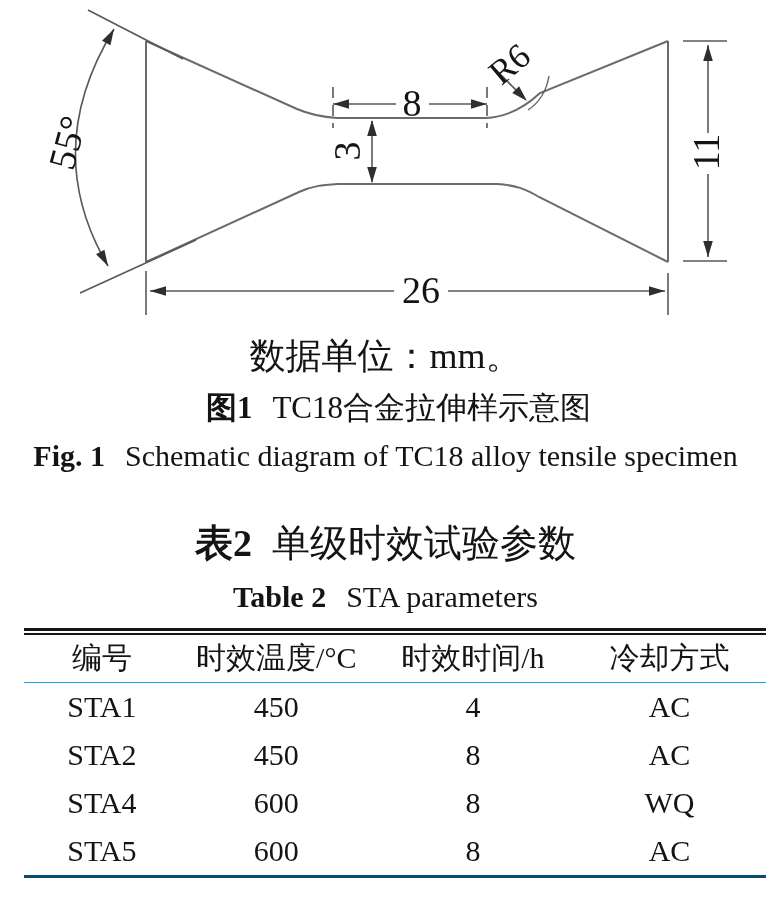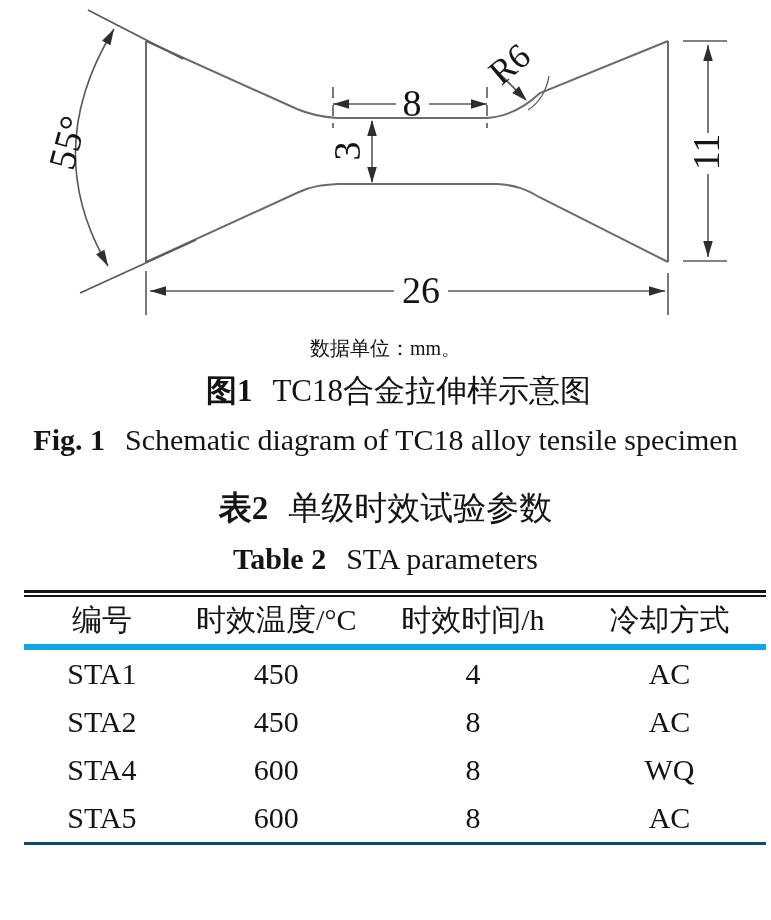--- a/index.html
+++ b/index.html
@@ -16,24 +16,24 @@
   .diagram-wrap { width: 771px; height: 330px; position: relative; }
   svg { display: block; }
   svg text {
     font-family: "Liberation Serif", "DejaVu Serif", serif;
     fill: #141414;
   }
   .dim-num { font-size: 38px; }
   .dim-r { font-size: 35px; }
 
   .caption-line { text-align: center; line-height: 1.05; white-space: nowrap; }
-  .unit-note   { margin-top: 8px;  font-size: 20px; }
+  .unit-note   { margin-top: 8px;  font-size: 36px; }
   .fig-cap-zh  { margin-top: 16px; font-size: 31px; padding-left: 26px; }
   .fig-cap-en  { margin-top: 16px; font-size: 30px; }
-  .tbl-cap-zh  { margin-top: 36px; font-size: 33px; }
+  .tbl-cap-zh  { margin-top: 52px; font-size: 38px; }
   .tbl-cap-en  { margin-top: 17px; font-size: 30px; }
   .cap-label { font-weight: bold; margin-right: 20px; }
 
   .table-wrap { width: 742px; margin: 16px 0 0 24px; }
   .rule-thick { height: 3px; background: #161616; }
   .rule-gap   { height: 2px; background: transparent; }
   .rule-thin  { height: 2px; background: #161616; }
   table.params {
     width: 100%;
     border-collapse: collapse;
@@ -41,21 +41,21 @@
     font-size: 30px;
   }
   table.params th, table.params td {
     font-weight: 400;
     text-align: center;
     padding: 0;
     vertical-align: middle;
   }
   table.params thead th { height: 47px; }
   table.params tbody td { height: 48px; }
-  table.params thead tr { border-bottom: 6px solid #0ea5e9; }
+  table.params thead tr { border-bottom: 1px solid #0ea5e9; }
   table.params tbody tr:last-child { border-bottom: 3px solid #0c4a6e; }
 </style>
 </head>
 <body>
 
 <div class="diagram-wrap">
   <svg viewBox="0 0 771 330" width="771" height="330">
 
     <g stroke="#6b6b6b" stroke-width="2" fill="none">
       <path d="M146,41 L146,262"></path>

